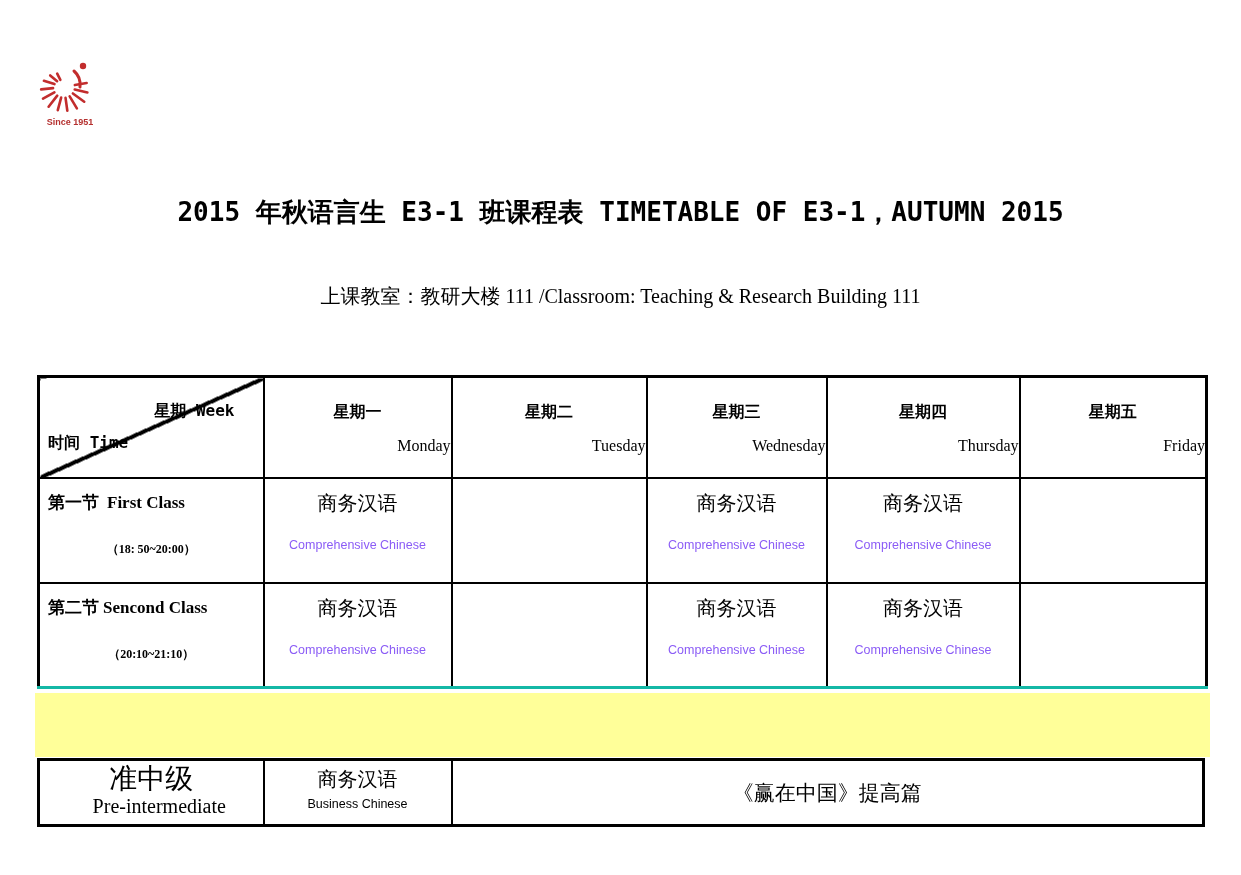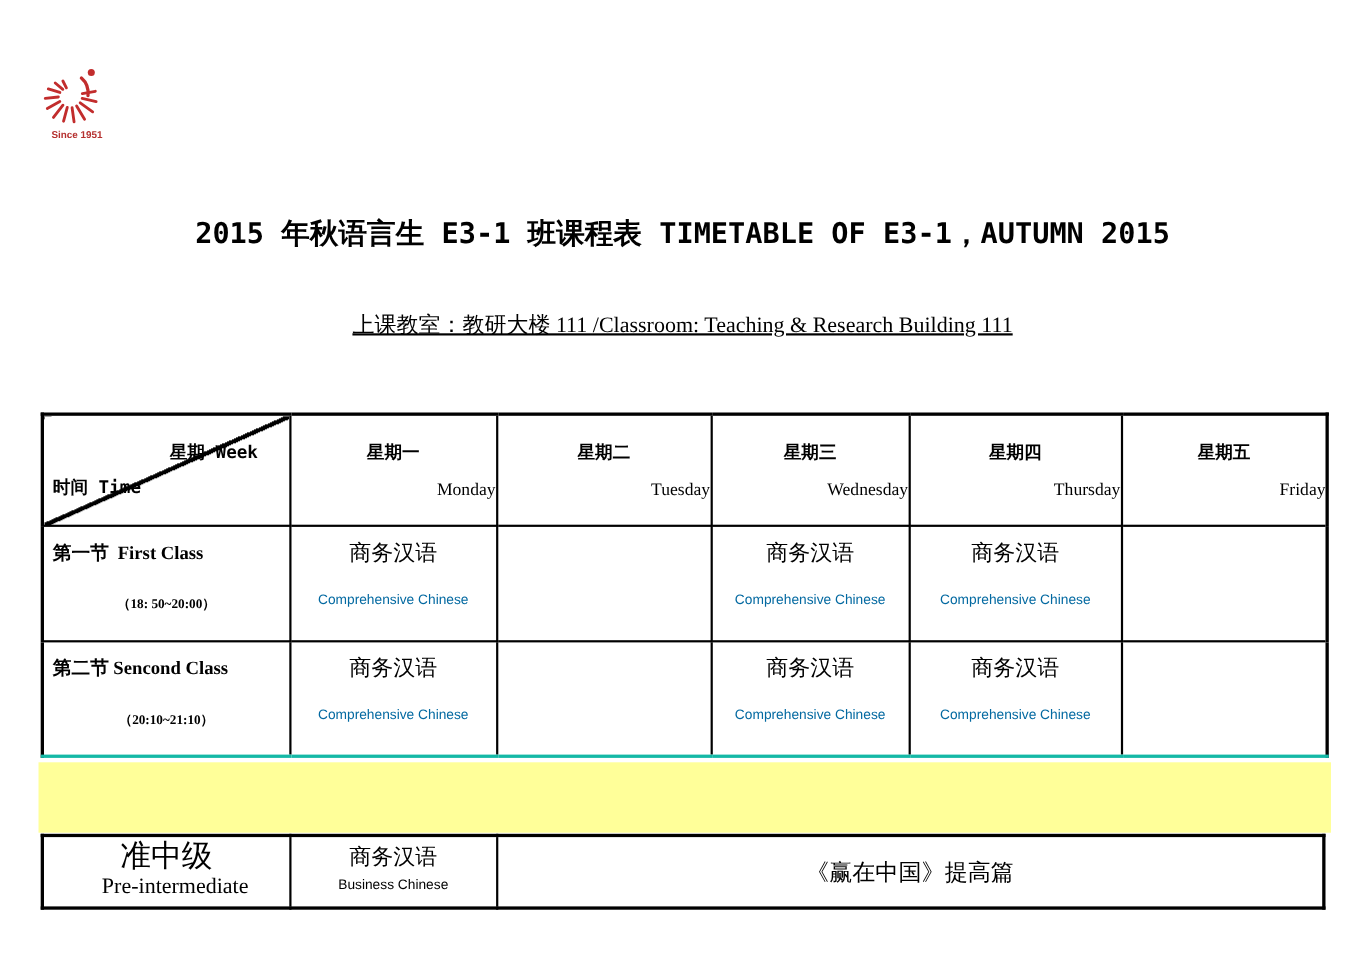--- a/index.html
+++ b/index.html
@@ -34,21 +34,21 @@
 
   
   .doc-title {
     position: absolute; left: 0; top: 195px; width: 100%;
     text-align: center;
     font-family: "DejaVu Sans Mono", "Liberation Mono", monospace;
     font-weight: bold; font-size: 26px; letter-spacing: 0px;
   }
   .notes { position: absolute; left: 0; top: 280px; width: 100%; text-align: center;
            font-size: 20px; line-height: 32px; }
-  .note-line { text-decoration: underline; }
+  .note-line { }
   .note-line sup { font-size: 12px; }
 
   
   table { border-collapse: collapse; table-layout: fixed; }
   .main-table { position: absolute; left: 37px; top: 375px; width: 1168px; padding-left: 32px; }
   .main-table td { border: 2px solid #000; vertical-align: top; position: relative; overflow: hidden; }
   .main-table { border: 3px solid #000; }
   .main-table td:first-child { border-left: 3px solid #000; }
   .main-table tr:first-child td { border-top: 3px solid #000; }
   .main-table tr:last-child td { border-bottom: 3px solid #14b8a6; }
@@ -78,21 +78,21 @@
 
   .rowlabel .name { position: absolute; top: 12px; left: 8px; white-space: nowrap; }
   .rowlabel .name .cjk { font-weight: 900; font-size: 17px; }
   .rowlabel .name .en { font-weight: bold; font-size: 17px; font-family: "Liberation Serif", serif; }
   .rowlabel .time { position: absolute; top: 62px; left: 0; width: 100%; text-align: center;
                     font-weight: bold; font-size: 12px; }
 
   .subject { text-align: center; }
   .subject .cjk { margin-top: 11px; font-size: 20px; line-height: 26px; }
   .subject .en  { margin-top: 21px; font-size: 12.5px; line-height: 16px;
-                  font-family: "Liberation Sans", sans-serif; color: #0369a1; }
+                  font-family: "Liberation Sans", sans-serif; color: #8b5cf6; }
 
   
   .yellow-band { position: absolute; left: 35px; top: 693px; width: 1175px; height: 64px; }
 
   
   .bottom-table { position: absolute; left: 37px; top: 758px; width: 1165px; border: 3px solid #000; }
   .bottom-table td { border: 2px solid #000; vertical-align: top; text-align: center; overflow: hidden; }
   tr.lvl { height: 66px; }
   .level-cjk { margin-top: 5px; font-size: 28px; line-height: 26px; }
   .level-en { margin-top: 2px; font-size: 20px; line-height: 24px;

